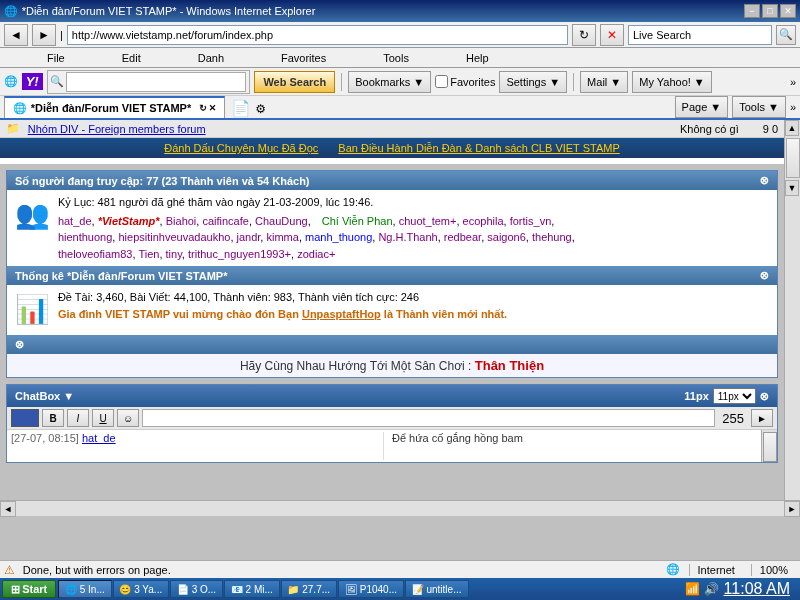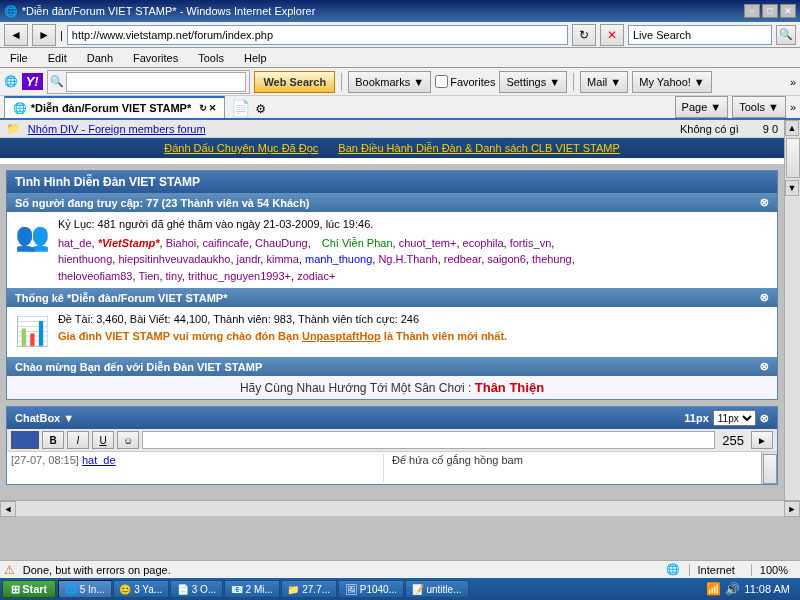--- a/index.html
+++ b/index.html
@@ -31,21 +31,21 @@
     .menu-bar {
       background: #f0f0f0;
       border-bottom: 1px solid #999;
       height: 20px;
       display: flex;
       align-items: center;
       padding: 0 4px;
       gap: 8px;
       font-size: 11px;
     }
-    .menu-item { padding: 2px 6px; cursor: pointer; }
+    .menu-item { padding: 2px 6px; cursor: pointer; margin-left: 37px; }
 
     
     .address-bar {
       background: #f0f0f0;
       border-bottom: 1px solid #999;
       height: 26px;
       display: flex;
       align-items: center;
       padding: 2px 4px;
       gap: 4px;
@@ -358,21 +358,21 @@
       align-items: center;
       gap: 2px;
       max-width: 90px;
       overflow: hidden;
       white-space: nowrap;
     }
     .taskbar-btn.active {
       background: linear-gradient(to bottom, #5090d0, #3a70b0);
       border: 1px inset #1a4a80;
     }
-    .taskbar-time { color: white; font-size: 11px; margin-left: auto; padding-right: 4px; }
+    .taskbar-time { color: white; font-size: 16px; margin-left: auto; padding-right: 4px; text-decoration: underline; }
     .sys-tray {
       background: linear-gradient(to bottom, #1a6aaa, #1555888);
       height: 18px;
       display: flex;
       align-items: center;
       padding: 0 4px;
       gap: 4px;
     }
     .tray-icon { font-size: 12px; color: white; }
 
@@ -476,23 +476,20 @@
     </div>
 
     <div class="nav-links-bar">
       <a href="#">Đánh Dấu Chuyên Mục Đã Đọc</a>
       <a href="#">Ban Điều Hành Diễn Đàn &amp; Danh sách CLB VIET STAMP</a>
     </div>
 
     <div style="height:6px; background:white;"></div>
 
     <div class="section-box">
-      <div class="section-header">
-        <span>Tình Hình Diễn Đàn VIET STAMP</span>
-      </div>
 
       <div class="section-sub-header">
         <span>Số người đang truy cập: 77 (23 Thành viên và 54 Khách)</span>
         <span>⊗</span>
       </div>
       <div class="section-content">
         <div class="online-section">
           <div style="font-size:28px;">👥</div>
           <div class="online-text">
             <div>Kỷ Lục: 481 người đã ghé thăm vào ngày 21-03-2009, lúc 19:46.</div>
@@ -537,21 +534,20 @@
           <div class="stats-text">
             <div>Đề Tài: 3,460, Bài Viết: 44,100, Thành viên: 983, Thành viên tích cực: 246</div>
             <div class="stats-highlight">
               <span>Gia đình VIET STAMP vui mừng chào đón Bạn </span><a href="#" style="color:#cc6600;">UnpasptaftHop</a><span> là Thành viên mới nhất.</span>
             </div>
           </div>
         </div>
       </div>
 
       <div class="section-sub-header">
-        <span>Chào mừng Bạn đến với Diễn Đàn VIET STAMP</span>
         <span>⊗</span>
       </div>
       <div class="welcome-content">
         <span>Hãy Cùng Nhau Hướng Tới Một Sân Chơi : </span><span class="welcome-highlight">Thân Thiện</span>
       </div>
     </div>
 
     <div class="chatbox-box">
       <div class="chatbox-header">
         <span>ChatBox ▼</span>

